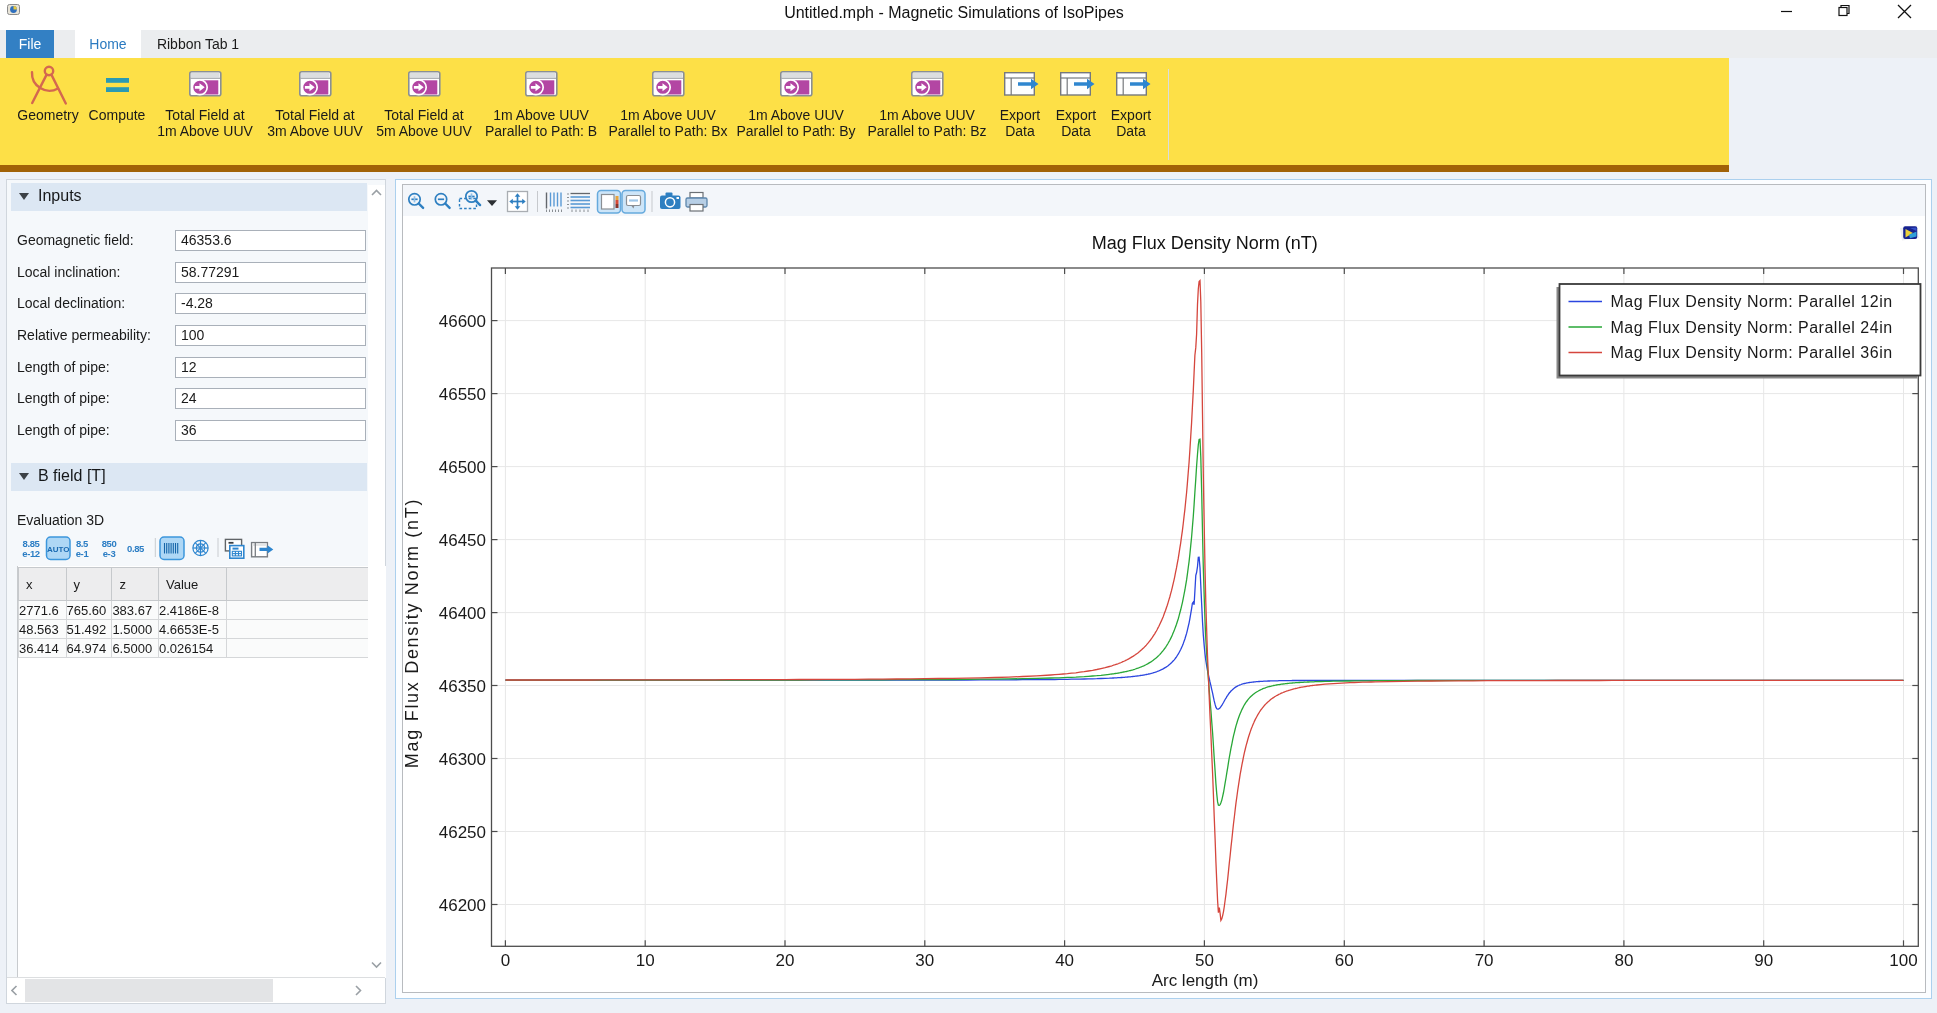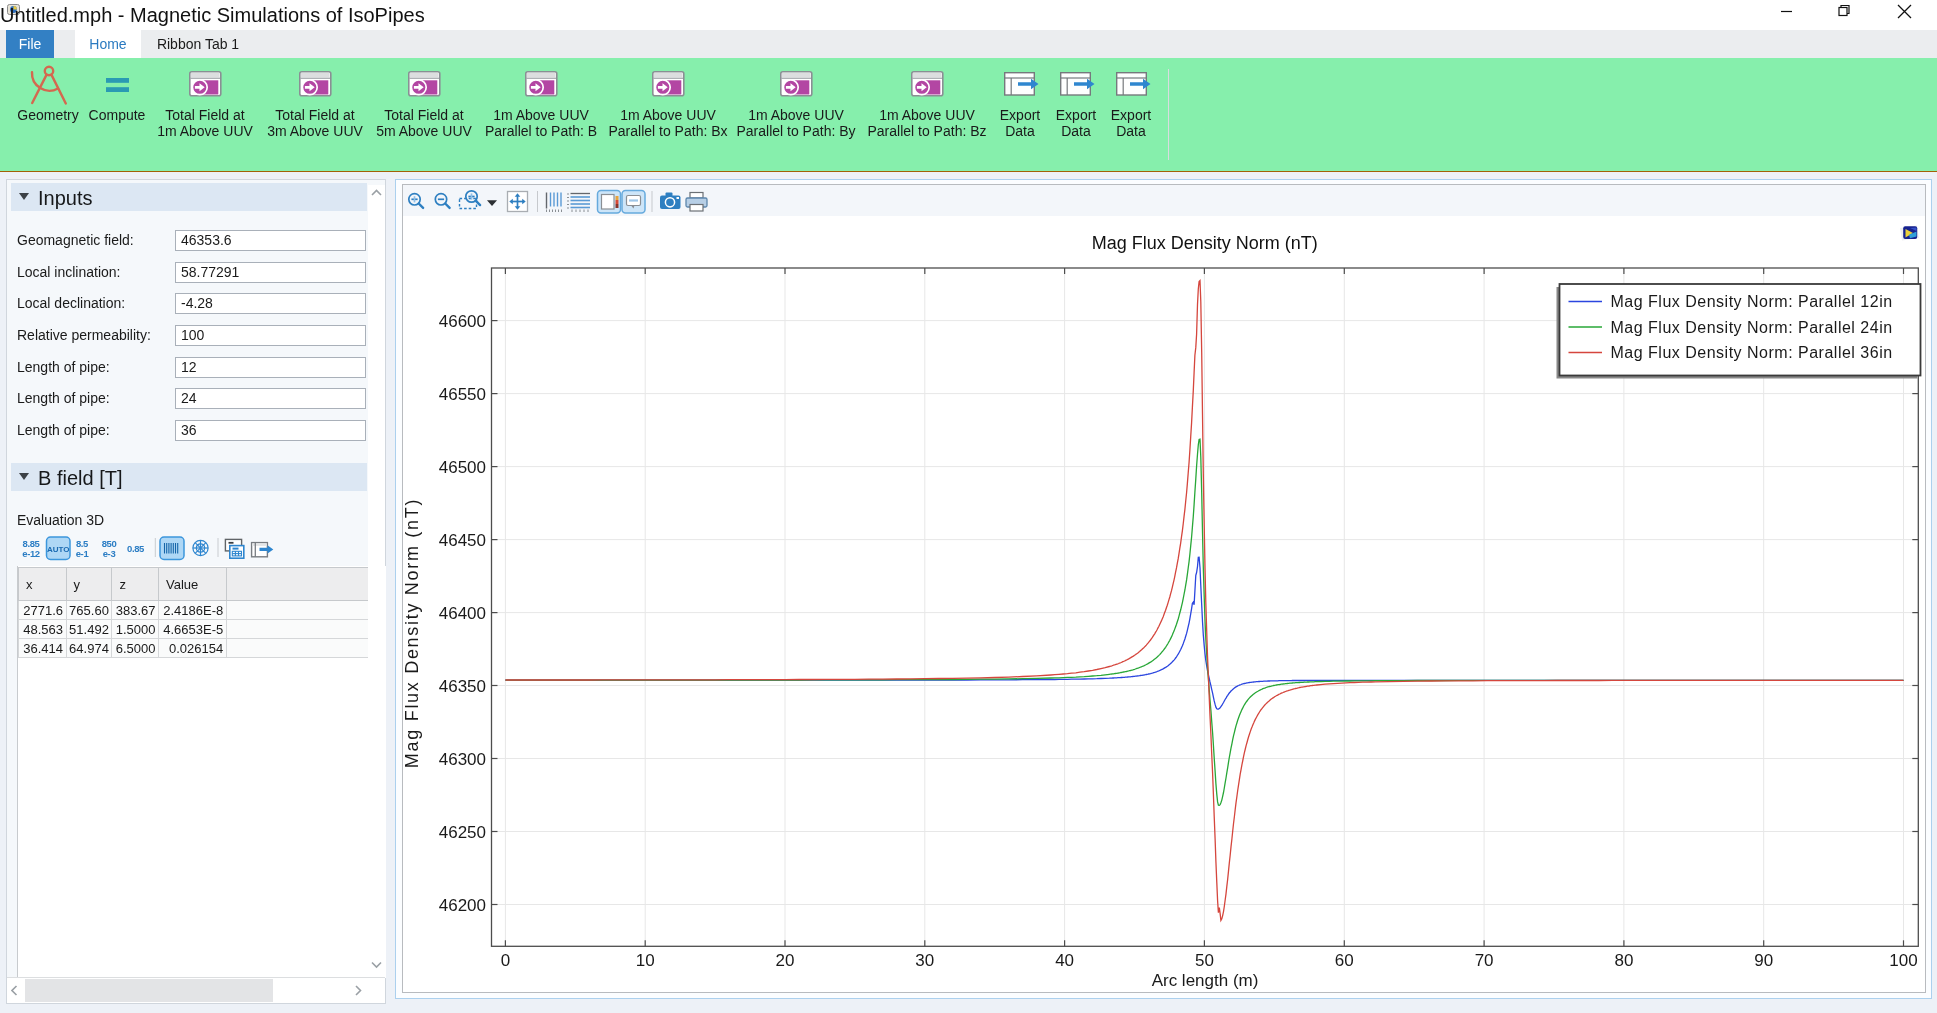--- a/index.html
+++ b/index.html
@@ -1,50 +1,50 @@
 <!DOCTYPE html>
 <html><head>
 <meta charset="utf-8">
 <title>Untitled.mph - Magnetic Simulations of IsoPipes</title>
 <style>
 * { margin:0; padding:0; box-sizing:border-box; }
 html,body { width:1937px; height:1013px; overflow:hidden;
   font-family:"Liberation Sans", sans-serif; background:#edf1f7; }
 .abs { position:absolute; }
 #titlebar { position:absolute; left:0; top:0; width:1937px; height:30px; background:#ffffff; }
-#title-text { position:absolute; left:0; top:4px; width:1908px; 
-  font-size:20px; color:#111; }
+#title-text { position:absolute; left:0; top:4px; width:1908px; text-align:center;
+  font-size:16px; color:#111; }
 #tabstrip { position:absolute; left:0; top:30px; width:1937px; height:28px; background:#ebedef; }
 .tab { position:absolute; top:0; height:28px; line-height:28px; font-size:14px; text-align:center; }
 #tab-file { left:6px; width:48px; background:#3380c4; color:#ffffff; }
 #tab-home { left:75px; width:66px; background:#ffffff; color:#2b7ac0; }
 #tab-r1 { left:141px; width:114px; color:#1a1a1a; }
-#ribbon { position:absolute; left:0; top:58px; width:1937px; height:114px; background:#86efac;
-  border-bottom:1px solid #a16207; }
+#ribbon { position:absolute; left:0; top:58px; width:1729px; height:114px; background:#fde047;
+  border-bottom:7px solid #a16207; }
 .ric { position:absolute; top:13px; }
 .rlab { position:absolute; top:49px; font-size:14px; line-height:16.2px; color:#1a1a1a;
   text-align:center; white-space:pre; }
 #main-lab { position:absolute; top:96px; font-size:14px; color:#6a6a6a;margin-top:28px; }
 #ribbon-sep { position:absolute; left:1168px; top:11px; width:1px; height:91px; background:#d9dce0; }
 #leftpanel { position:absolute; left:6px; top:179px; width:380px; height:825px;
   background:#f5f8fb; border:1px solid #d0d6dd; }
 .sechead { position:absolute; left:4px; width:356px; height:28px; background:#dce7f3; }
 .sechead .tri { position:absolute; left:8px; top:10px; width:0; height:0;
   border-left:5.5px solid transparent; border-right:5.5px solid transparent;
   border-top:7px solid #3c4146; }
-.sechead .txt { position:absolute; left:27px; top:4px; font-size:20px; color:#16181a; }
+.sechead .txt { position:absolute; left:27px; top:4px; font-size:16px; color:#16181a; }
 .flabel { position:absolute; left:10px; font-size:14px; color:#1a1a1a; height:21px; line-height:21px; }
 .fbox { position:absolute; left:168px; width:191px; height:21px; background:#ffffff;
   border:1px solid #a9b0b9; font-size:14px; color:#1a1a1a; line-height:19px; padding-left:5px; }
 table.eval { position:absolute; left:11px; top:387px; border-collapse:collapse;
   font-size:13px; color:#1a1a1a; table-layout:fixed; }
 table.eval th { background:#ededee; font-weight:normal; text-align:left;
   border:1px solid #c6c9cc; height:33px; padding:0 0 0 7px; }
 table.eval td { background:#fafbfb; border:1px solid #d5d7d9; height:19px;
-  text-align:right; padding:0 2.5px 0 0; }
+  padding:0 2.5px 0 0; }
 #graphics-blue { position:absolute; left:395px; top:179px; width:1537px; height:820px;
   background:#fbfdff; border:1px solid #abd0ee; }
 #graphics-inner { position:absolute; left:402px; top:184px; width:1524px; height:809px;
   background:#ffffff; border:1px solid #b8bbbf; }
 #plot-toolbar { position:absolute; left:403px; top:185px; width:1522px; height:31px; background:#f3f6fa; }
 </style>
 </head>
 <body>
 <div id="titlebar">
  <svg class="abs" style="left:7px;top:4px" width="13" height="11">

